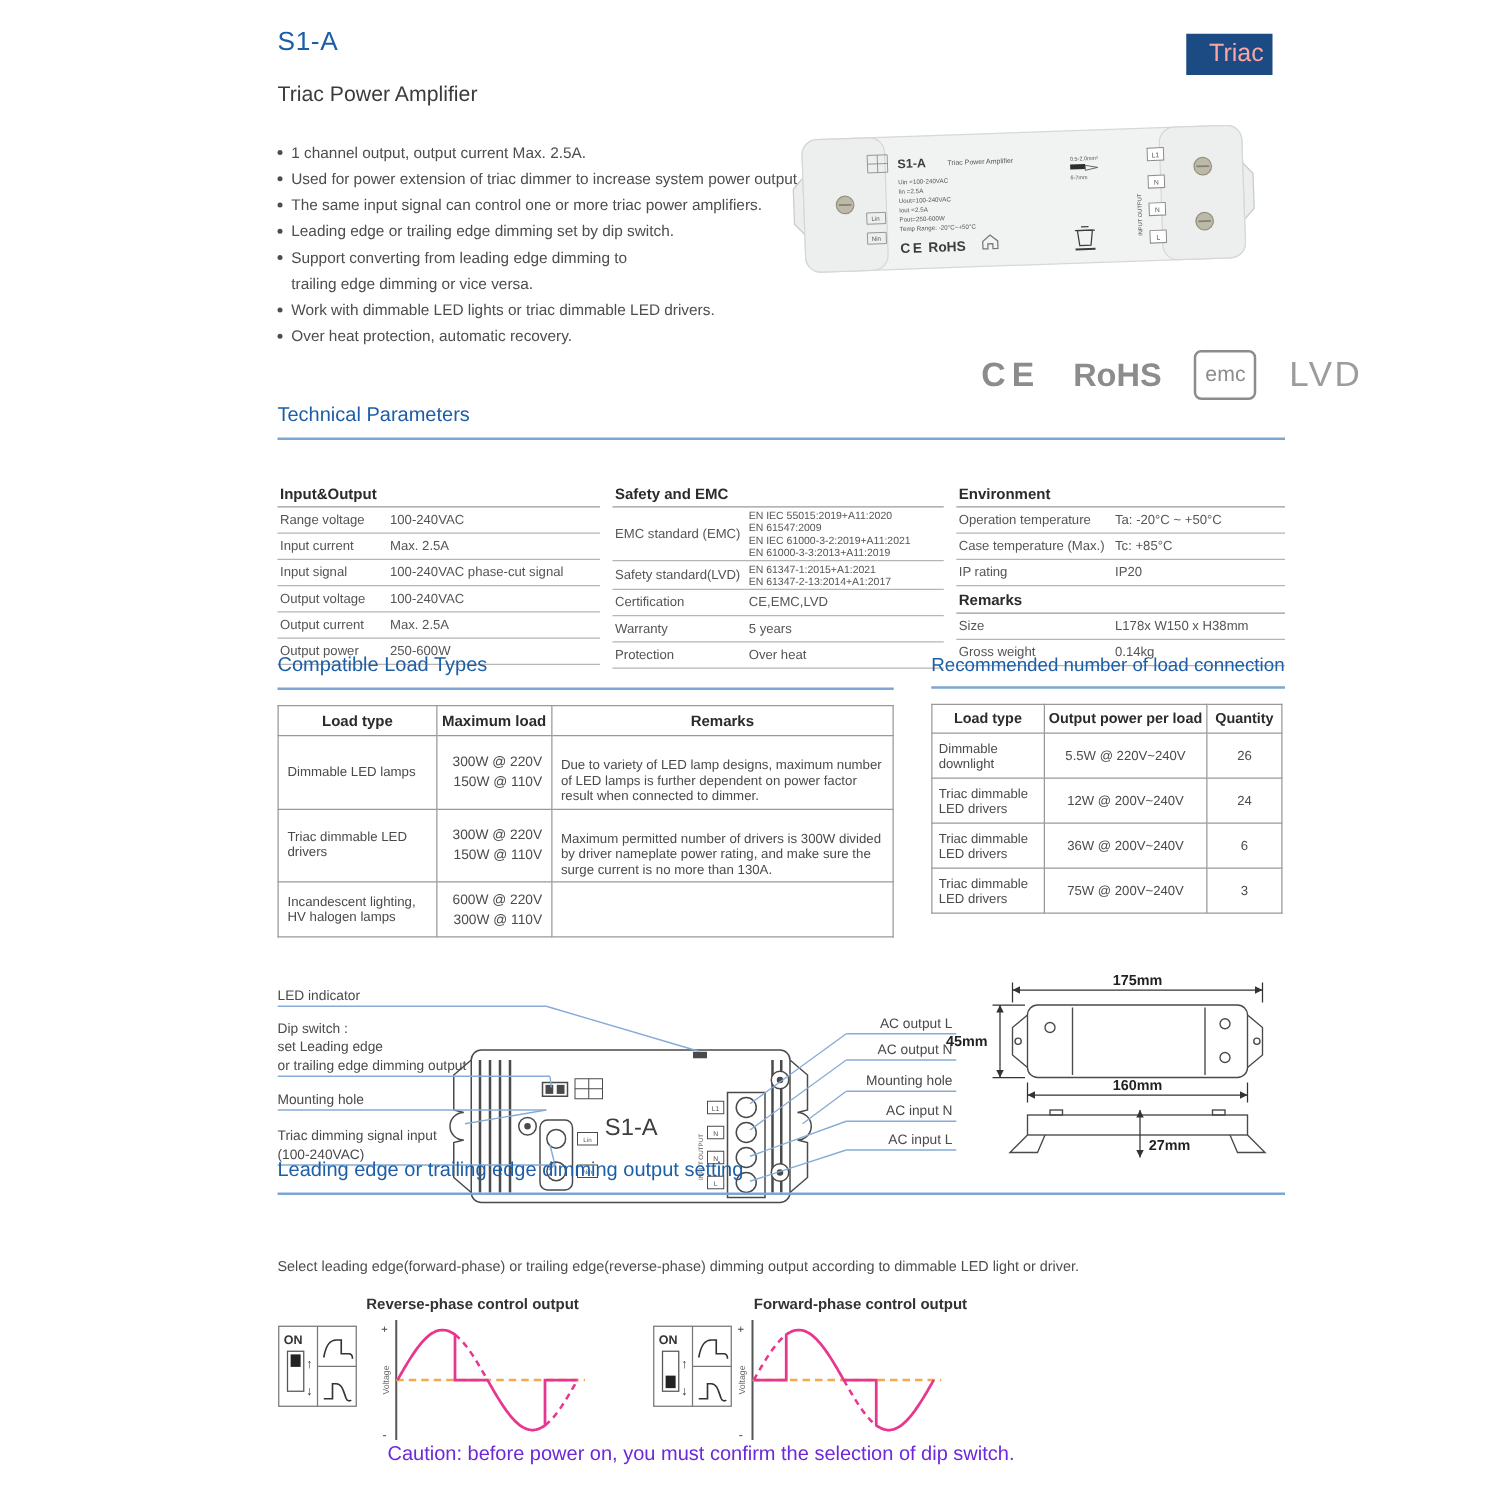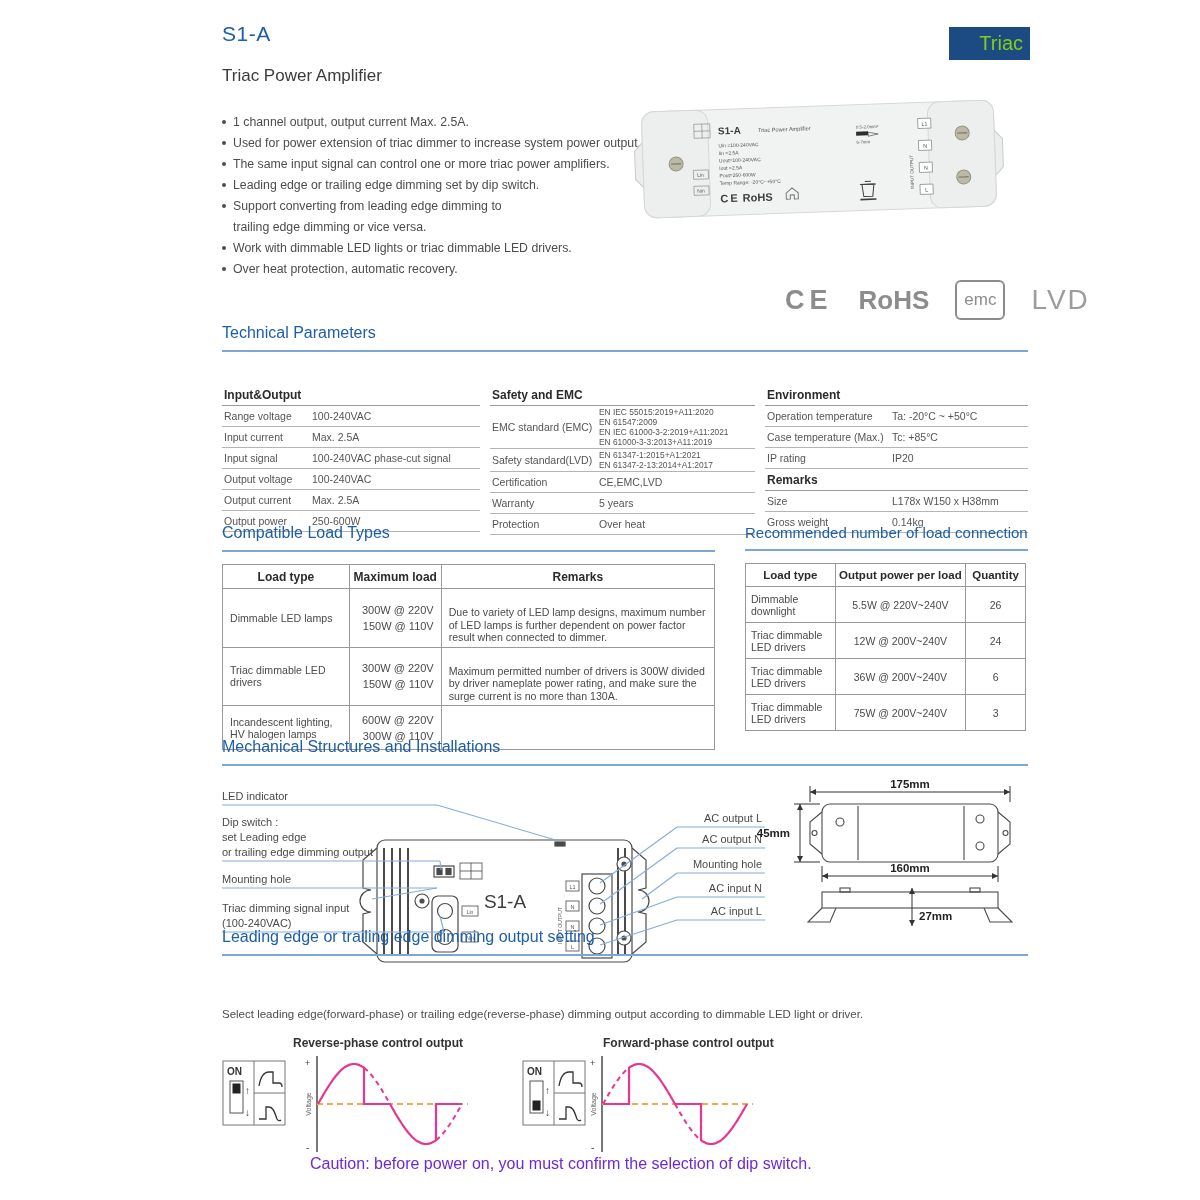--- a/index.html
+++ b/index.html
@@ -5,21 +5,21 @@
   * { box-sizing: border-box; margin: 0; padding: 0; }
   html,body { background:#fff; }
   .page {
     position: relative; width: 1200px; height: 1200px; background: #fff;
     font-family: "Liberation Sans", sans-serif; color: #4d4d4d; overflow: hidden; margin-left: 25px;
   }
   .abs { position: absolute; }
 
   
   .model-title { left:197px; top:22px; font-size:21px; color:#1c5ea7; letter-spacing:.5px; }
-  .brand-badge { left:924px; top:27px; width:81px; height:33px; background:#1b4b82; color:#84cc16;
+  .brand-badge { left:924px; top:27px; width:69px; height:33px; background:#1b4b82; color:#fca5a5;
     font-size:20px; display:flex; align-items:center; justify-content:flex-end; padding-right:7px; }
   .subtitle { left:197px; top:66px; font-size:17px; color:#3b3b3b; }
 
   
   .features { left:197px; top:112px; width:420px; list-style:none; }
   .features li { font-size:12.3px; line-height:21px; color:#4d4d4d; white-space:nowrap; }
   .features li .dot { display:inline-block; width:4px; height:4px; border-radius:50%;
     background:#4d4d4d; margin-right:7px; vertical-align:2px; }
   .features li.cont { padding-left:11px; }
 
@@ -309,23 +309,20 @@
           </tr>
       <tr>
             <td>Triac dimmable LED drivers</td>
             <td class="c-center">75W @ 200V~240V</td>
             <td class="c-center">3</td>
           </tr>
     </tbody>
       </table>
   </div>
 
-  <div class="abs" style="left:197px;top:738px;width:806px">
-    <div class="sec-head">Mechanical Structures and Installations</div>
-  </div>
   <svg class="abs" style="left:197px;top:778px" width="806" height="192" viewBox="0 0 806 192">
 
     <g stroke="#4a4a4a" stroke-width="1.2" fill="none">
       <rect x="155" y="62" width="255" height="122" rx="8"></rect>
       <path d="M155,70 L141,82 L141,110 L149,112 A8,8 0 0,0 149,134 L141,136 L141,164 L155,176"></path>
       <path d="M410,70 L424,82 L424,110 L416,112 A8,8 0 0,1 416,134 L424,136 L424,164 L410,176"></path>
       <line x1="162" y1="70" x2="162" y2="176" stroke-width="2"></line>
       <line x1="170" y1="70" x2="170" y2="176" stroke-width="2"></line>
       <line x1="178" y1="70" x2="178" y2="176" stroke-width="2"></line>
       <line x1="186" y1="70" x2="186" y2="176" stroke-width="2"></line>

